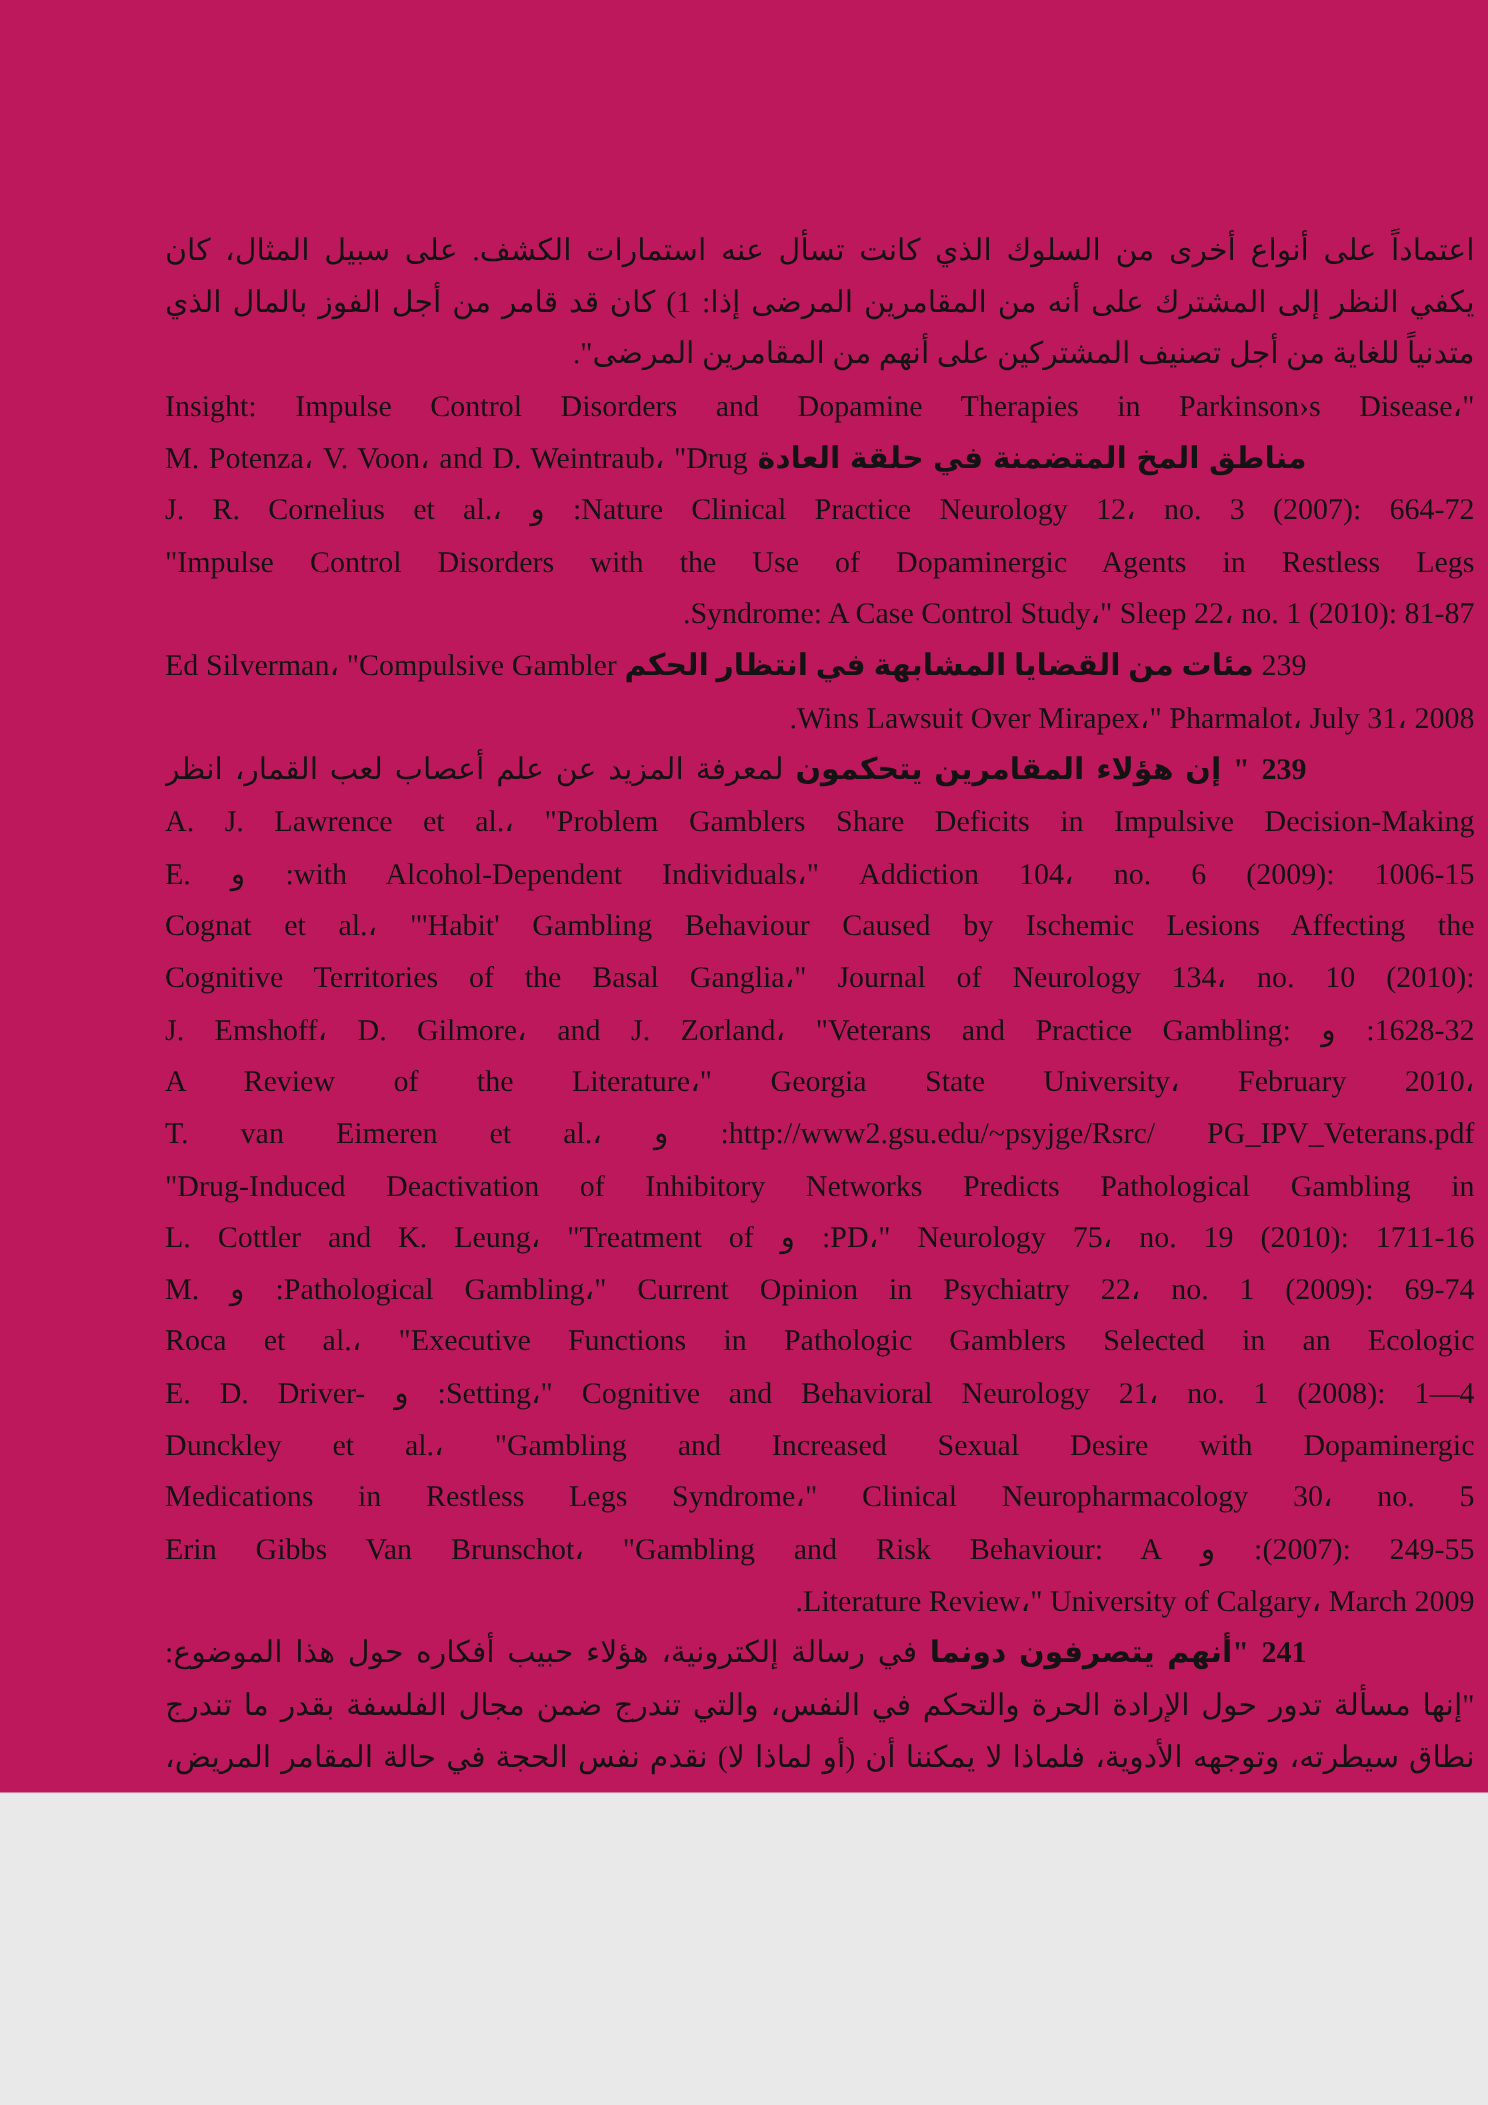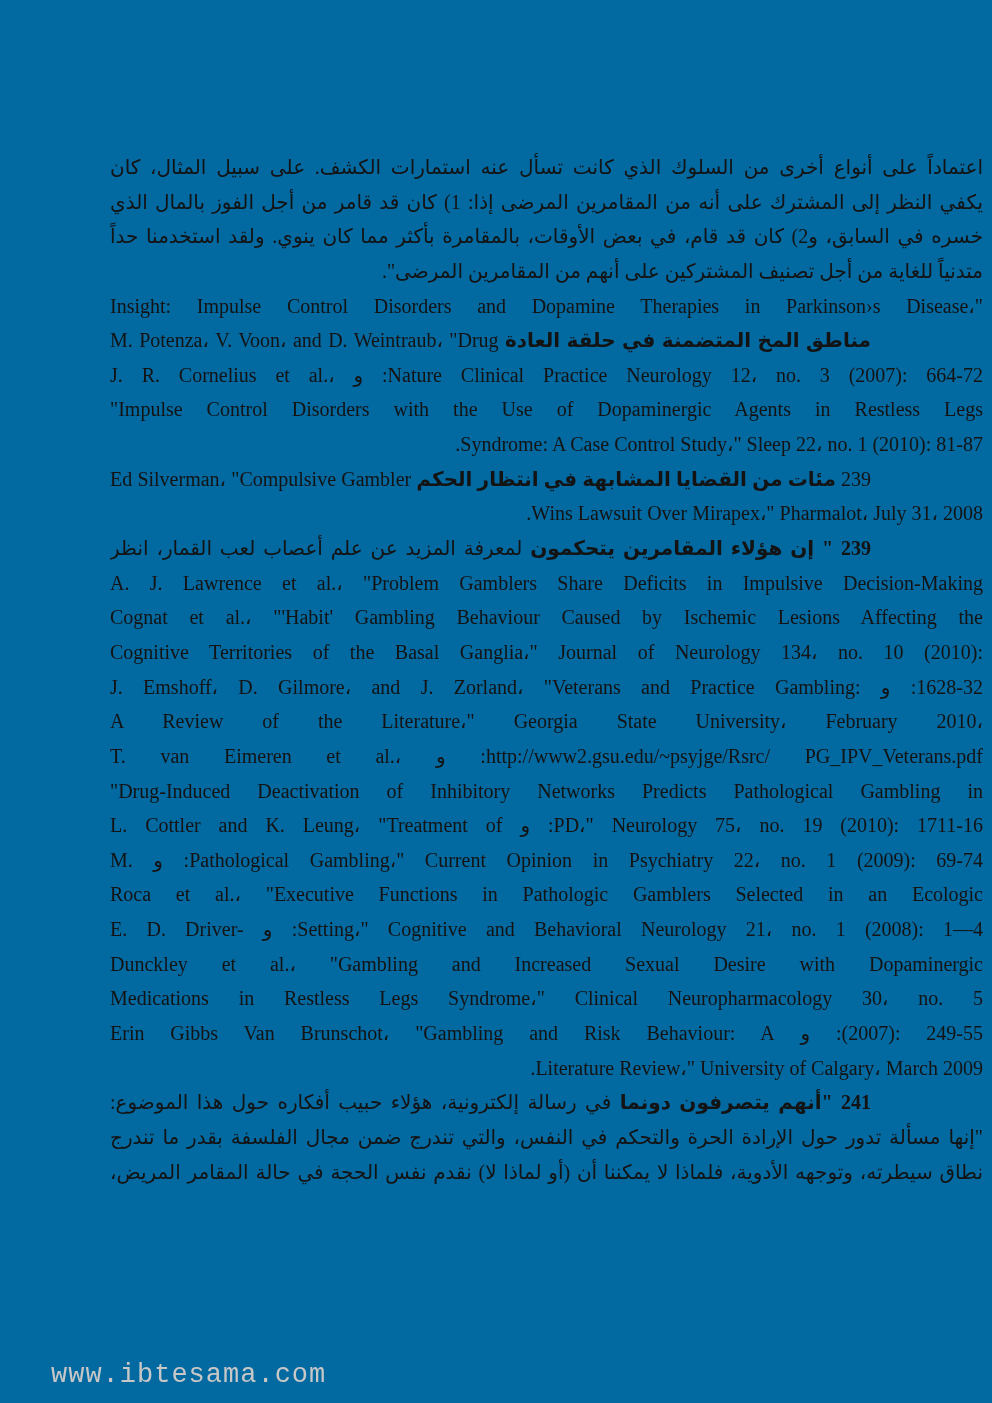--- a/index.html
+++ b/index.html
@@ -1,21 +1,21 @@
 <!DOCTYPE html>
 <html lang="ar"><head>
 <meta charset="utf-8">
 <style>
   html, body { margin: 0; padding: 0; }
   body { background: #e9e9e9; font-family: "Liberation Serif", "DejaVu Sans", serif; }
   .page {
     position: relative;
     width: 992px;
-    height: 1403px;
-    background: #0369a1;
+    height: 1195px;
+    background: #be185d;
     overflow: hidden;
   }
   .text-block {
     position: absolute;
     top: 150px;
     left: 110px;
     width: 873px;
     font-size: 20px;
     color: #131313;
   }
@@ -44,31 +44,31 @@
     color: #c7c7c7;
   }
 </style>
 </head>
 <body>
 
 <div class="page">
   <div class="text-block">
       <div class="line al-j"><span class="seg" dir="rtl">اعتماداً على أنواع أخرى من السلوك الذي كانت تسأل عنه استمارات الكشف. على سبيل المثال، كان</span></div>
       <div class="line al-j"><span class="seg" dir="rtl">يكفي النظر إلى المشترك على أنه من المقامرين المرضى إذا: 1) كان قد قامر من أجل الفوز بالمال الذي</span></div>
-      <div class="line al-j"><span class="seg" dir="rtl">خسره في السابق، و2) كان قد قام، في بعض الأوقات، بالمقامرة بأكثر مما كان ينوي. ولقد استخدمنا حداً</span></div>
       <div class="line al-r"><span class="seg" dir="rtl">متدنياً للغاية من أجل تصنيف المشتركين على أنهم من المقامرين المرضى".</span></div>
       <div class="line al-j"><span class="seg" dir="ltr">Insight: Impulse Control Disorders and Dopamine Therapies in Parkinson›s Disease،"</span></div>
       <div class="line al-j ind"><span class="seg" dir="ltr">M. Potenza، V. Voon، and D. Weintraub، "Drug</span> <span class="seg b" dir="rtl">مناطق المخ المتضمنة في حلقة العادة</span> </div>
       <div class="line al-j"><span class="seg" dir="ltr">J. R. Cornelius et al.،</span> <span class="seg" dir="rtl">و</span> <span class="seg" dir="ltr">:Nature Clinical Practice Neurology 12، no. 3 (2007): 664-72</span></div>
       <div class="line al-j"><span class="seg" dir="ltr">"Impulse Control Disorders with the Use of Dopaminergic Agents in Restless Legs</span></div>
       <div class="line al-r"><span class="seg" dir="ltr">.Syndrome: A Case Control Study،" Sleep 22، no. 1 (2010): 81-87</span></div>
       <div class="line al-j ind"><span class="seg" dir="ltr">Ed Silverman، "Compulsive Gambler</span> <span class="seg b" dir="rtl">مئات من القضايا المشابهة في انتظار الحكم</span> <span class="seg" dir="ltr">239</span></div>
       <div class="line al-r"><span class="seg" dir="ltr">.Wins Lawsuit Over Mirapex،" Pharmalot، July 31، 2008</span></div>
       <div class="line al-j ind"><span class="seg" dir="rtl">لمعرفة المزيد عن علم أعصاب لعب القمار، انظر</span> <span class="seg b" dir="rtl">239 " إن هؤلاء المقامرين يتحكمون في أفعالهم"</span></div>
       <div class="line al-j"><span class="seg" dir="ltr">A. J. Lawrence et al.، "Problem Gamblers Share Deficits in Impulsive Decision-Making</span></div>
+      <div class="line al-j"><span class="seg" dir="ltr">E.</span> <span class="seg" dir="rtl">و</span> <span class="seg" dir="ltr">:with Alcohol-Dependent Individuals،" Addiction 104، no. 6 (2009): 1006-15</span></div>
       <div class="line al-j"><span class="seg" dir="ltr">Cognat et al.، "'Habit' Gambling Behaviour Caused by Ischemic Lesions Affecting the</span></div>
       <div class="line al-j"><span class="seg" dir="ltr">Cognitive Territories of the Basal Ganglia،" Journal of Neurology 134، no. 10 (2010):</span></div>
       <div class="line al-j"><span class="seg" dir="ltr">J. Emshoff، D. Gilmore، and J. Zorland، "Veterans and Practice Gambling:</span> <span class="seg" dir="rtl">و</span> <span class="seg" dir="ltr">:1628-32</span></div>
       <div class="line al-j"><span class="seg" dir="ltr">A Review of the Literature،" Georgia State University، February 2010،</span></div>
       <div class="line al-j"><span class="seg" dir="ltr">T. van Eimeren et al.،</span> <span class="seg" dir="rtl">و</span> <span class="seg" dir="ltr">:http://www2.gsu.edu/~psyjge/Rsrc/ PG_IPV_Veterans.pdf</span></div>
       <div class="line al-j"><span class="seg" dir="ltr">"Drug-Induced Deactivation of Inhibitory Networks Predicts Pathological Gambling in</span></div>
       <div class="line al-j"><span class="seg" dir="ltr">L. Cottler and K. Leung، "Treatment of</span> <span class="seg" dir="rtl">و</span> <span class="seg" dir="ltr">:PD،" Neurology 75، no. 19 (2010): 1711-16</span></div>
       <div class="line al-j"><span class="seg" dir="ltr">M.</span> <span class="seg" dir="rtl">و</span> <span class="seg" dir="ltr">:Pathological Gambling،" Current Opinion in Psychiatry 22، no. 1 (2009): 69-74</span></div>
       <div class="line al-j"><span class="seg" dir="ltr">Roca et al.، "Executive Functions in Pathologic Gamblers Selected in an Ecologic</span></div>
       <div class="line al-j"><span class="seg" dir="ltr">E. D. Driver-</span> <span class="seg" dir="rtl">و</span> <span class="seg" dir="ltr">:Setting،" Cognitive and Behavioral Neurology 21، no. 1 (2008): 1—4</span></div>

